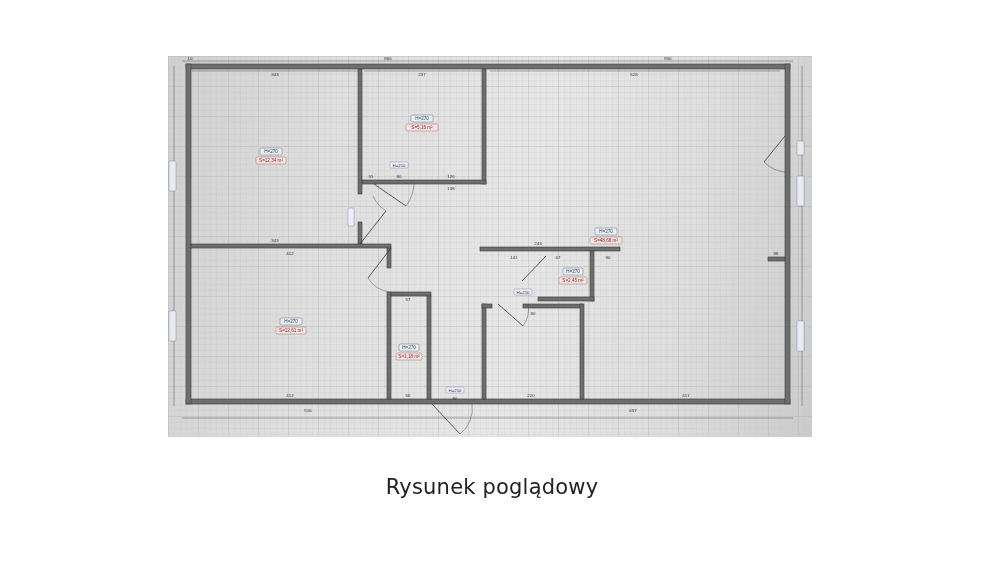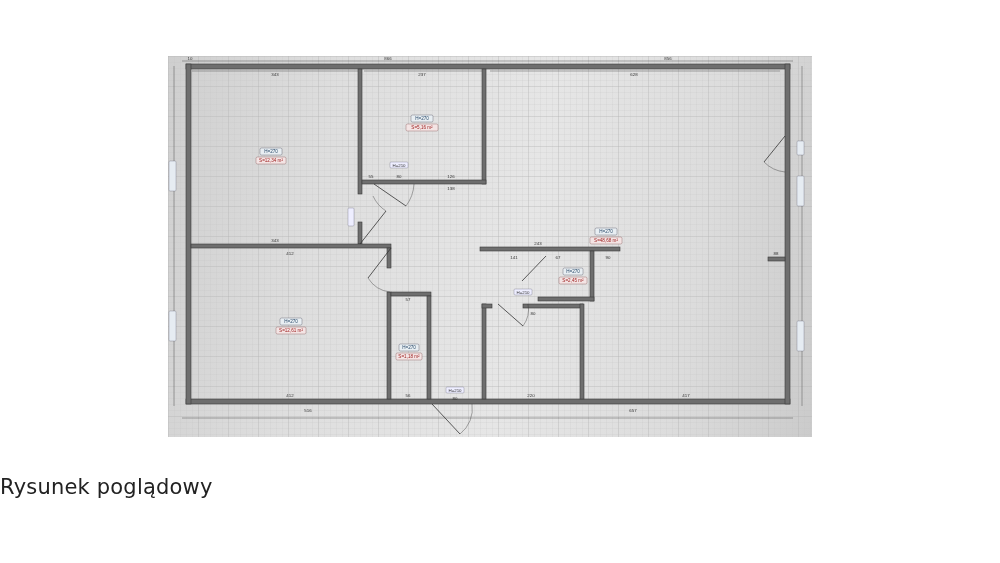--- a/index.html
+++ b/index.html
@@ -7,21 +7,21 @@
       width: 1000px; height: 563px; background: #ffffff; position: relative; overflow: hidden;
       font-family: "Liberation Sans", sans-serif;
     }
     .plan-photo {
       position: absolute; left: 168px; top: 56px; width: 644px; height: 381px;
       background: linear-gradient(100deg, #cfcfcf 0%, #dedede 25%, #e6e6e6 55%, #dcdcdc 80%, #cbcbcb 100%);
       overflow: hidden;
     }
     .plan-photo svg { position: absolute; left: 0; top: 0; }
     .caption {
-      position: absolute; left: 0; width: 960px; top: 475px; 
+      position: absolute; left: 12px; width: 960px; top: 475px; text-align: center;
       font-family: "DejaVu Sans", sans-serif; font-size: 21px; color: #222; letter-spacing: 0.2px;
     }
     .lbl-h { font-size: 4.6px; fill: #2a4a6a; font-family: "Liberation Sans", sans-serif; }
     .lbl-s { font-size: 4.6px; fill: #9b1b1b; font-family: "Liberation Sans", sans-serif; }
     .dim { font-size: 4.4px; fill: #333; font-family: "Liberation Sans", sans-serif; }
   </style>
 </head>
 <body>
 
 <div class="plan-photo">

